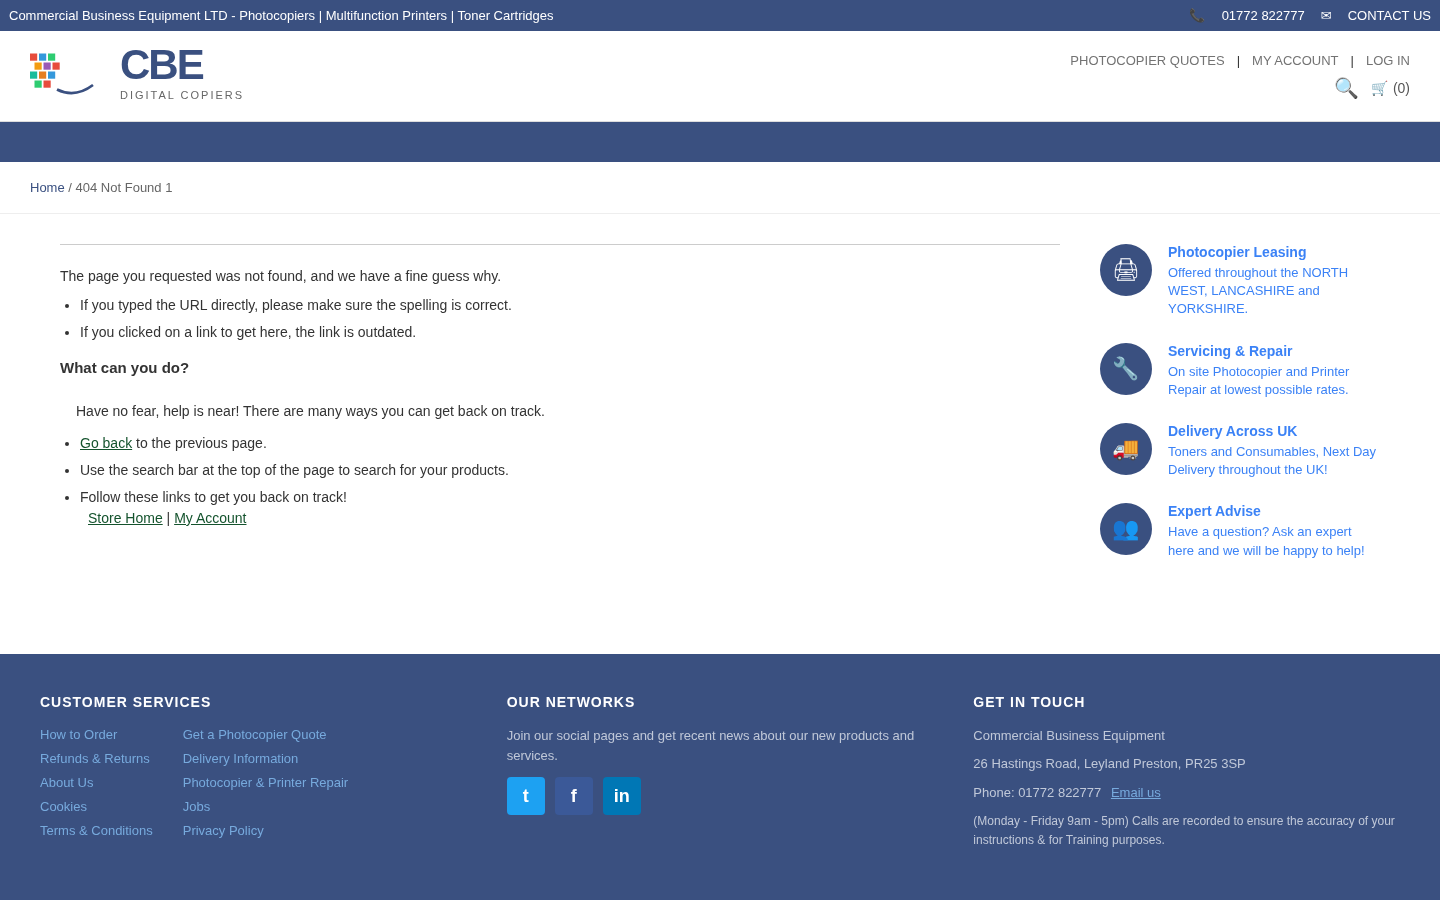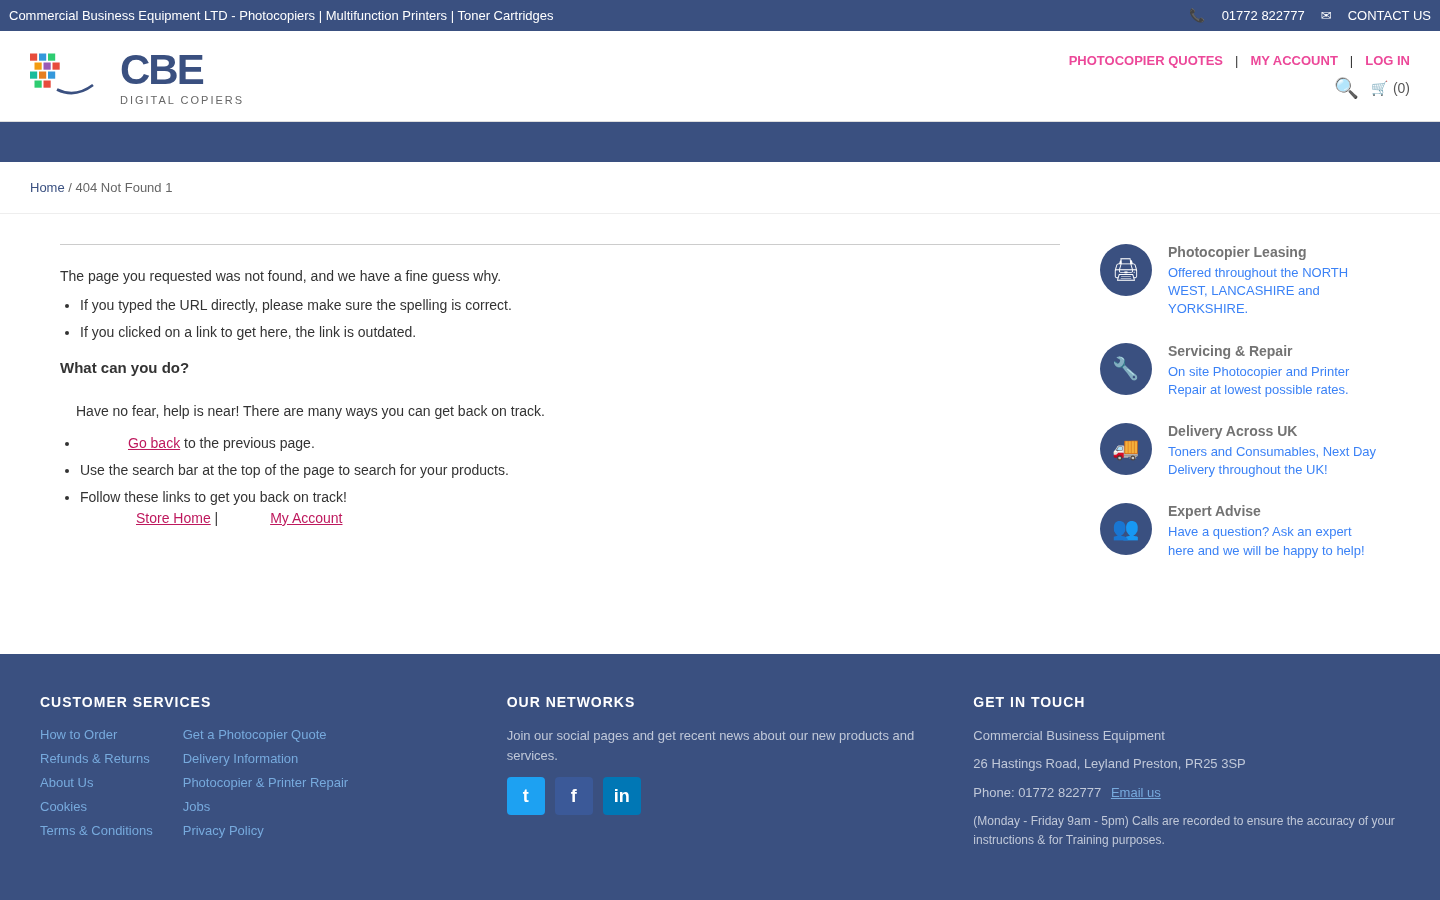--- a/index.html
+++ b/index.html
@@ -20,25 +20,25 @@
 
     
     .header {
       background: #fff;
       padding: 10px 30px;
       display: flex;
       justify-content: space-between;
       align-items: center;
       border-bottom: 1px solid #ddd;
     }
-    .logo-area { display: flex; align-items: center; }
+    .logo-area { display: flex; align-items: flex-start; }
     .logo-sub { font-size: 11px; color: #666; letter-spacing: 2px; text-align: center; }
     .header-nav { display: flex; flex-direction: column; align-items: flex-end; gap: 8px; }
     .header-nav-top { display: flex; gap: 12px; font-size: 13px; }
-    .header-nav-top a { color: #ec4899; text-decoration: none; font-weight: bold; }
+    .header-nav-top a { color: #737373; text-decoration: none; font-weight: normal; }
     .header-nav-bottom { display: flex; align-items: center; gap: 12px; }
     .search-icon-btn { font-size: 20px; cursor: pointer; color: #555; }
     .cart-btn { background: none; border: none; font-size: 14px; cursor: pointer; color: #555; display: flex; align-items: center; gap: 4px; }
 
     
     .nav-band {
       background: #3a5080;
       height: 40px;
     }
 
@@ -58,35 +58,35 @@
       gap: 40px;
       max-width: 1380px;
       margin: 0 auto;
     }
 
     
     .content-left { flex: 1; }
     .content-left h2 { font-size: 15px; font-weight: bold; margin-bottom: 24px; }
     .content-left ul { margin-left: 20px; margin-bottom: 16px; }
     .content-left ul li { margin-bottom: 6px; line-height: 1.5; }
-    .content-left a { color: #be185d; margin-left: 48px; }
+    .content-left a { color: #14532d; }
     .content-left p { margin-bottom: 8px; line-height: 1.6; }
     .divider { border: none; border-top: 1px solid #ccc; margin-bottom: 20px; }
 
     
     .content-right { width: 280px; }
     .service-item { display: flex; align-items: flex-start; gap: 16px; margin-bottom: 24px; }
     .service-icon {
       width: 52px; height: 52px; border-radius: 50%;
       background: #3a5080;
       display: flex; align-items: center; justify-content: center;
       flex-shrink: 0;
       color: #fff; font-size: 22px;
     }
-    .service-text h4 { font-size: 14px; font-weight: bold; margin-bottom: 4px; color: #737373; }
+    .service-text h4 { font-size: 14px; font-weight: bold; margin-bottom: 4px; color: #3b82f6; }
     .service-text p { font-size: 13px; color: #3b82f6; line-height: 1.4; }
 
     
     .footer {
       background: #3a5080;
       color: #cdd;
       padding: 40px 40px 20px;
       margin-top: 40px;
     }
     .footer-grid {

